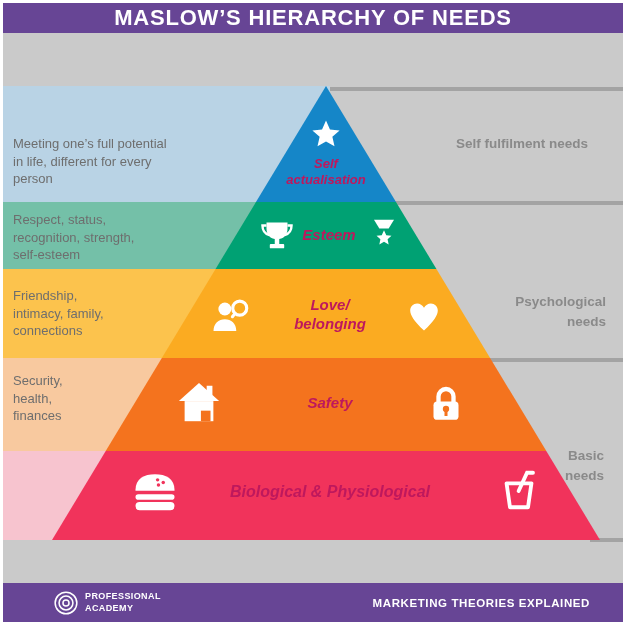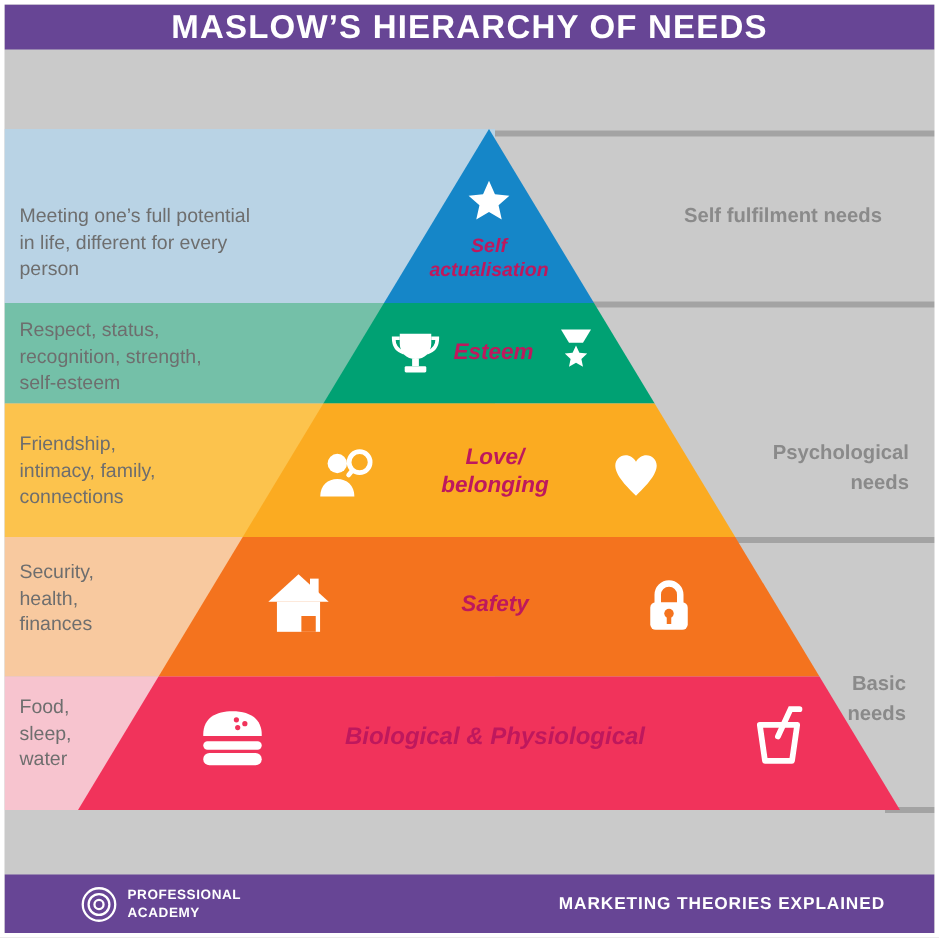--- a/index.html
+++ b/index.html
@@ -96,23 +96,20 @@
 person</div>
     <div class="desc d2">Respect, status,
 recognition, strength,
 self-esteem</div>
     <div class="desc d3">Friendship,
 intimacy, family,
 connections</div>
     <div class="desc d4">Security,
 health,
 finances</div>
-    <div class="desc d5">Food,
-sleep,
-water</div>
 
     <div class="divider v1"></div>
     <div class="divider v2"></div>
     <div class="divider v3"></div>
     <div class="divider v4"></div>
 
     <div class="group-label g1">Self fulfilment needs</div>
     <div class="group-label g2">Psychological
 needs</div>
     <div class="group-label g3">Basic

